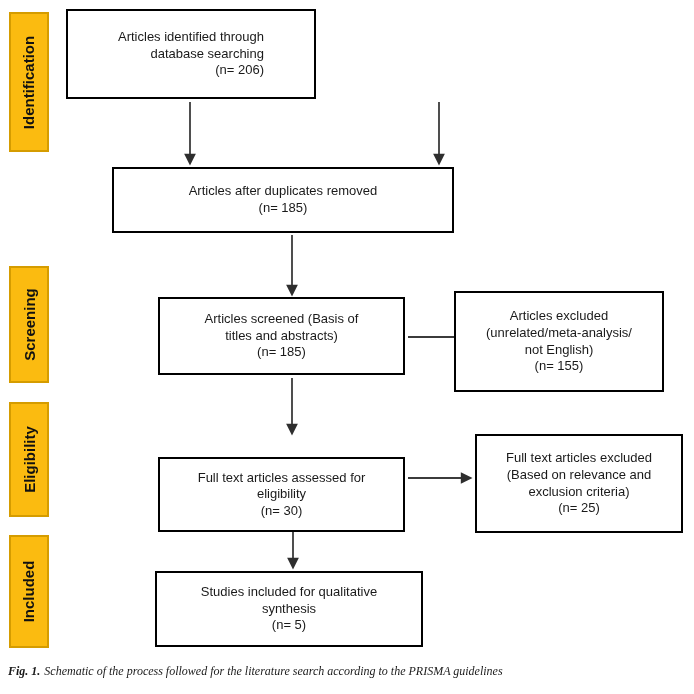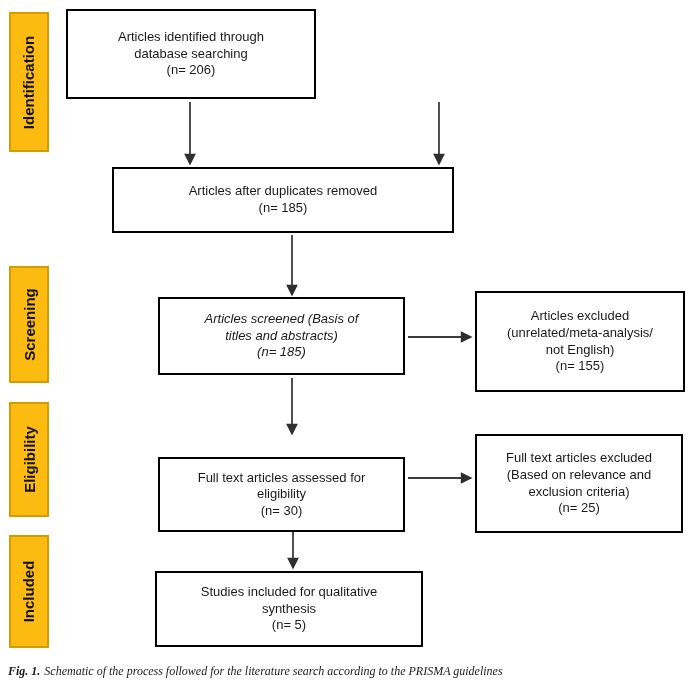--- a/index.html
+++ b/index.html
@@ -88,35 +88,35 @@
   <div class="stage" style="left:9px;top:266px;width:40px;height:117px;">
     <span>Screening</span>
   </div>
   <div class="stage" style="left:9px;top:402px;width:40px;height:115px;">
     <span>Eligibility</span>
   </div>
   <div class="stage" style="left:9px;top:535px;width:40px;height:113px;">
     <span>Included</span>
   </div>
 
-  <div class="fbox" style="left:66px;top:9px;width:250px;height:90px;">
+  <div class="fbox" style="left:66px;top:9px;width:250px;height:90px;text-align:right;">
     <span>Articles identified through
 database searching
 (n= 206)</span>
   </div>
   <div class="fbox" style="left:112px;top:167px;width:342px;height:66px;">
     <span>Articles after duplicates removed
 (n= 185)</span>
   </div>
-  <div class="fbox" style="left:158px;top:297px;width:247px;height:78px;font-style:italic;">
+  <div class="fbox" style="left:158px;top:297px;width:247px;height:78px;">
     <span>Articles screened (Basis of
 titles and abstracts)
 (n= 185)</span>
   </div>
-  <div class="fbox" style="left:475px;top:291px;width:210px;height:101px;">
+  <div class="fbox" style="left:454px;top:291px;width:210px;height:101px;">
     <span>Articles excluded
 (unrelated/meta-analysis/
 not English)
 (n= 155)</span>
   </div>
   <div class="fbox" style="left:158px;top:437px;width:247px;height:75px;margin-top:20px;">
     <span>Full text articles assessed for
 eligibility
 (n= 30)</span>
   </div>

